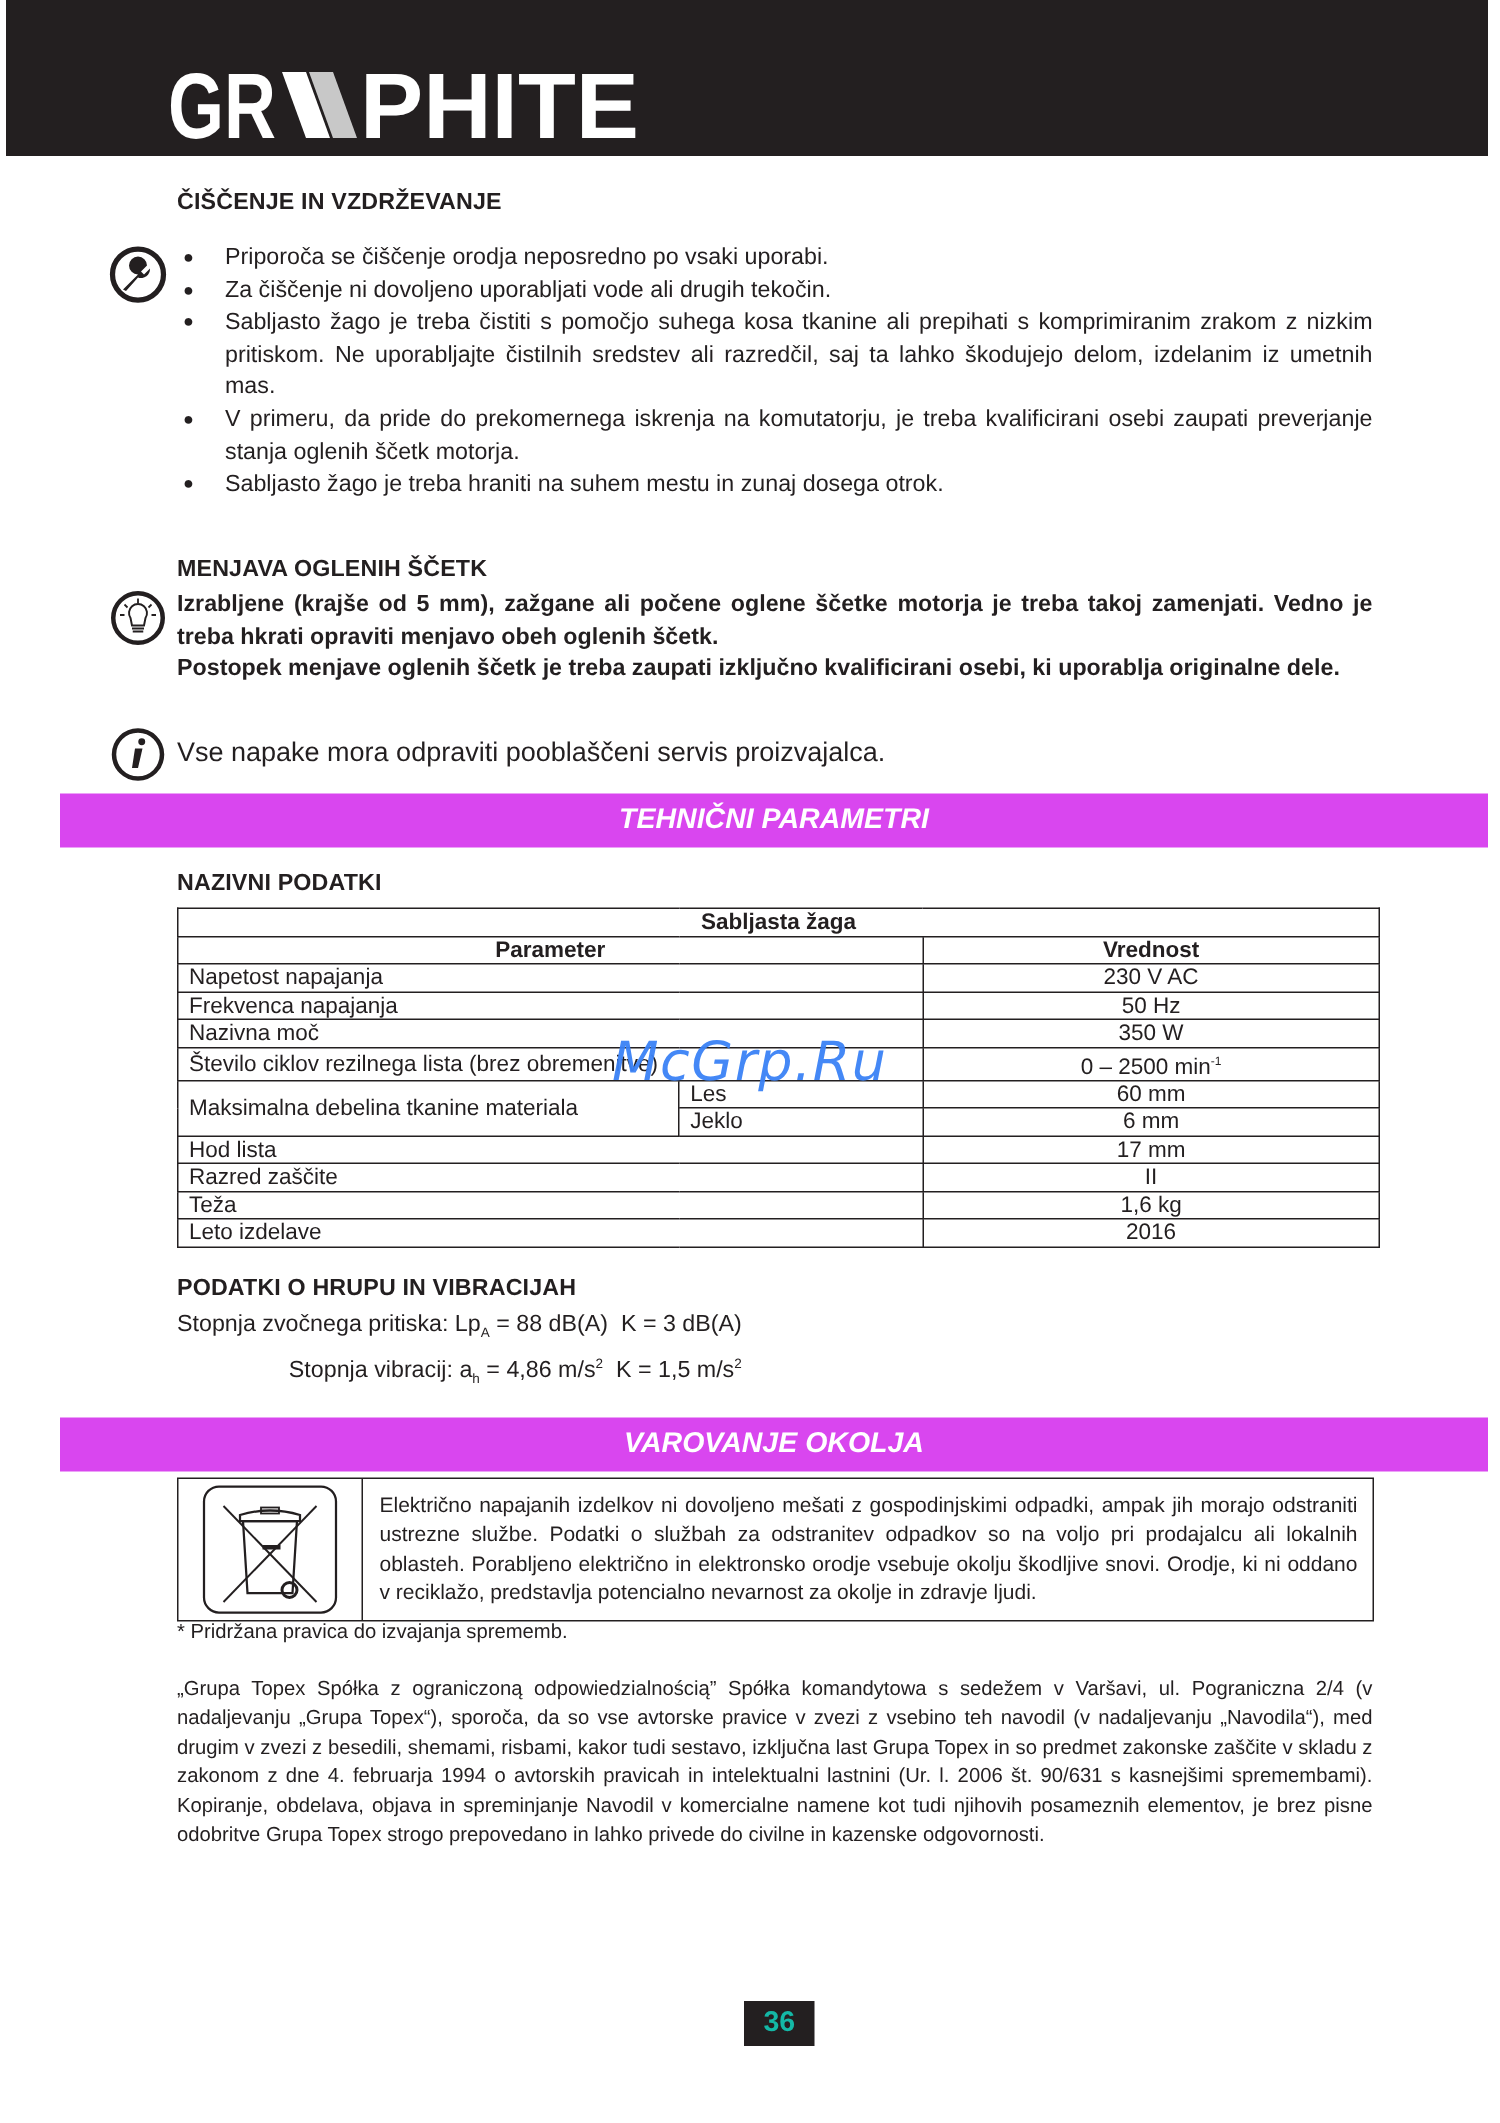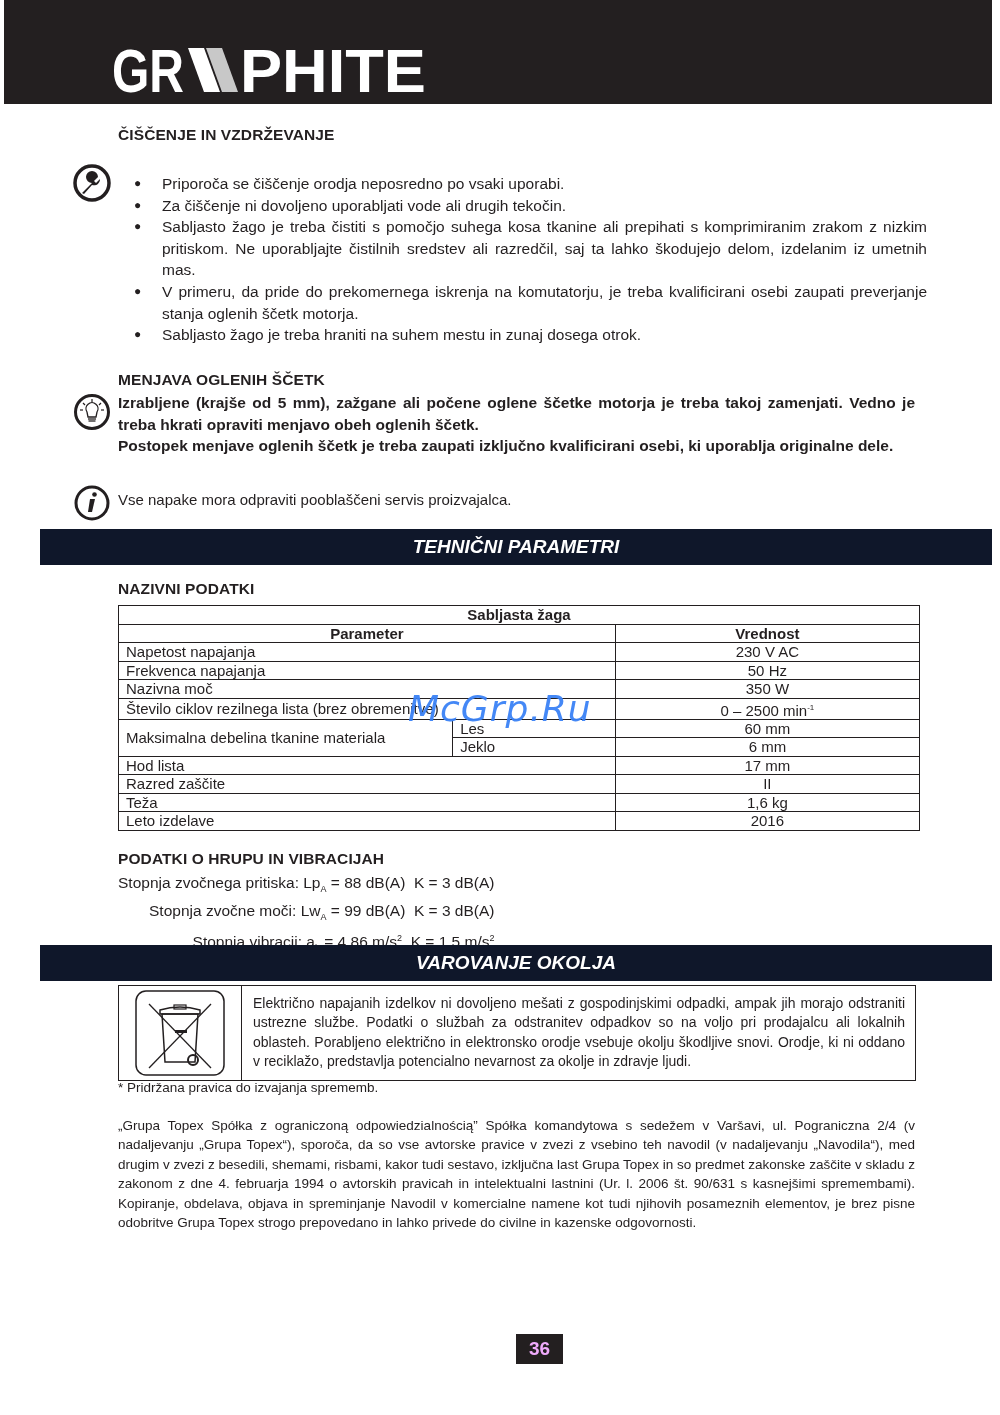--- a/index.html
+++ b/index.html
@@ -1,41 +1,41 @@
 <!DOCTYPE html>
 <html><head>
 <meta charset="utf-8">
 <style>
   html, body { margin:0; padding:0; background:#ffffff; }
   body { width:1000px; height:1415px; position:relative; overflow:hidden; font-family:"Liberation Sans", sans-serif; color:#231f20; }
   .header { position:absolute; left:4px; top:0; width:988px; height:104px; background:#231f20; }
   .logo { position:absolute; left:108px; top:44px; height:52px; }
   .logo svg { display:block; }
   .section-heading { position:absolute; left:118px; font-weight:bold; font-size:15.5px; letter-spacing:0.1px; }
-  .bullets { position:absolute; left:118px; top:161px; width:797px; font-size:15.5px; line-height:21.6px; margin:12px; padding:0; list-style:none; }
+  .bullets { position:absolute; left:118px; top:161px; width:797px; font-size:15.5px; line-height:21.6px; margin:0; padding:0; list-style:none; }
   .bullets li { position:relative; padding-left:32px; text-align:justify; }
   .bullets li::before { content:"\25CF"; position:absolute; left:4px; top:0; font-size:12px; }
   .icon-circ { position:absolute; }
   .bold-block { position:absolute; left:118px; top:392px; width:797px; font-weight:bold; font-size:15.5px; line-height:21.5px; }
   .bold-block p { margin:0; text-align:justify; }
-  .info-line { position:absolute; left:118px; top:491px; font-size:15px; }
-  .bar { position:absolute; left:40px; width:952px; height:36px; background:#0f172a; color:#fff; text-align:center; font-weight:bold; font-style:italic; font-size:19px; line-height:36px; }
+  .info-line { position:absolute; left:118px; top:491px; font-size:18px; }
+  .bar { position:absolute; left:40px; width:952px; height:36px; background:#d946ef; color:#fff; text-align:center; font-weight:bold; font-style:italic; font-size:19px; line-height:36px; }
   table.params { position:absolute; left:118px; top:605px; width:802px; border-collapse:collapse; font-size:15px; }
   table.params td { border:1.6px solid #231f20; padding:0 7px; height:17.5px; line-height:17px; }
   table.params td.c { text-align:center; }
   table.params td.h { text-align:center; font-weight:bold; }
   .noise { position:absolute; left:118px; top:872px; font-size:15.5px; line-height:21px;text-align:right; }
   .noise sub { font-size:9px; }
   .noise sup { font-size:9px; }
   .env-box { position:absolute; left:118px; top:985px; width:796px; height:94px; border:1.2px solid #231f20; }
   .env-icon-cell { position:absolute; left:0; top:0; width:122px; height:94px; border-right:1.2px solid #231f20; }
   .env-text { position:absolute; left:134px; top:8px; width:652px; font-size:14px; line-height:19.4px; text-align:justify; }
   .note { position:absolute; left:118px; top:1080px; font-size:13.5px; }
   .legal { position:absolute; left:118px; top:1116px; width:797px; font-size:13.5px; line-height:19.4px; text-align:justify; }
-  .page-num { position:absolute; left:516px; top:1334px; width:47px; height:30px; background:#231f20; color:#f0abfc; font-weight:bold; font-size:19px; text-align:center; line-height:30px; }
+  .page-num { position:absolute; left:496px; top:1334px; width:47px; height:30px; background:#231f20; color:#14b8a6; font-weight:bold; font-size:19px; text-align:center; line-height:30px; }
   .watermark { position:absolute; left:408px; top:688px; color:#3b82f6; font-style:italic; font-size:36px; font-family:"DejaVu Sans", sans-serif; opacity:0.95; letter-spacing:1px; }
 </style>
 </head>
 <body>
 
 <div class="header">
   <div class="logo">
     <svg width="316" height="52" viewBox="0 0 316 52">
       <text x="0" y="48" font-family="Liberation Sans, sans-serif" font-weight="bold" font-size="62" fill="#ffffff" textLength="72" lengthAdjust="spacingAndGlyphs">GR</text>
       <polygon points="76,4 92,4 108,48 92,48" fill="#ffffff"></polygon>
@@ -147,21 +147,20 @@
     <td class="c">2016</td>
   </tr>
 </tbody>
   </table>
 
 <div class="watermark">McGrp.Ru</div>
 
 <div class="section-heading" style="top:850px;">PODATKI O HRUPU IN VIBRACIJAH</div>
 <div class="noise">
   <div><span>Stopnja zvočnega pritiska: Lp</span><sub>A</sub><span style="white-space:pre;"> = 88 dB(A)  K = 3 dB(A)</span></div>
-  <div><span>Stopnja zvočne moči: Lw</span><sub>A</sub><span style="white-space:pre;"> = 99 dB(A)  K = 3 dB(A)</span></div>
   <div><span>Stopnja vibracij: a</span><sub>h</sub><span style="white-space:pre;"> = 4,86 m/s</span><sup>2</sup><span style="white-space:pre;">  K = 1,5 m/s</span><sup>2</sup></div>
 </div>
 
 <div class="bar" style="top:945px;">VAROVANJE OKOLJA</div>
 <div class="env-box">
   <div class="env-icon-cell">
     <svg width="122" height="94" viewBox="0 0 122 94">
       <rect x="17" y="5" width="88" height="84" rx="10" ry="10" fill="none" stroke="#231f20" stroke-width="1.5"></rect>
       <path d="M43 28 L79 28 L76 76 L46 76 Z" fill="none" stroke="#231f20" stroke-width="1.5"></path>
       <path d="M41 24 Q61 18 81 24 L81 28 L41 28 Z" fill="none" stroke="#231f20" stroke-width="1.5"></path>

